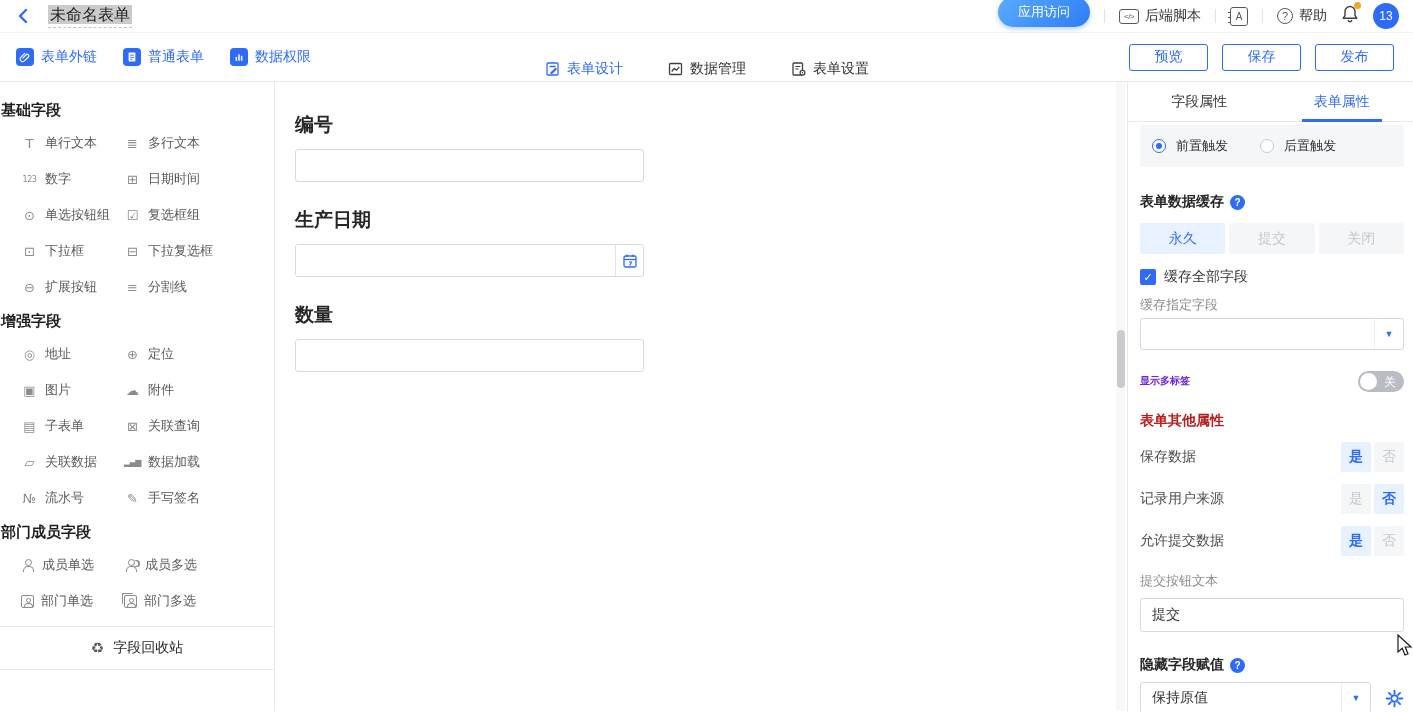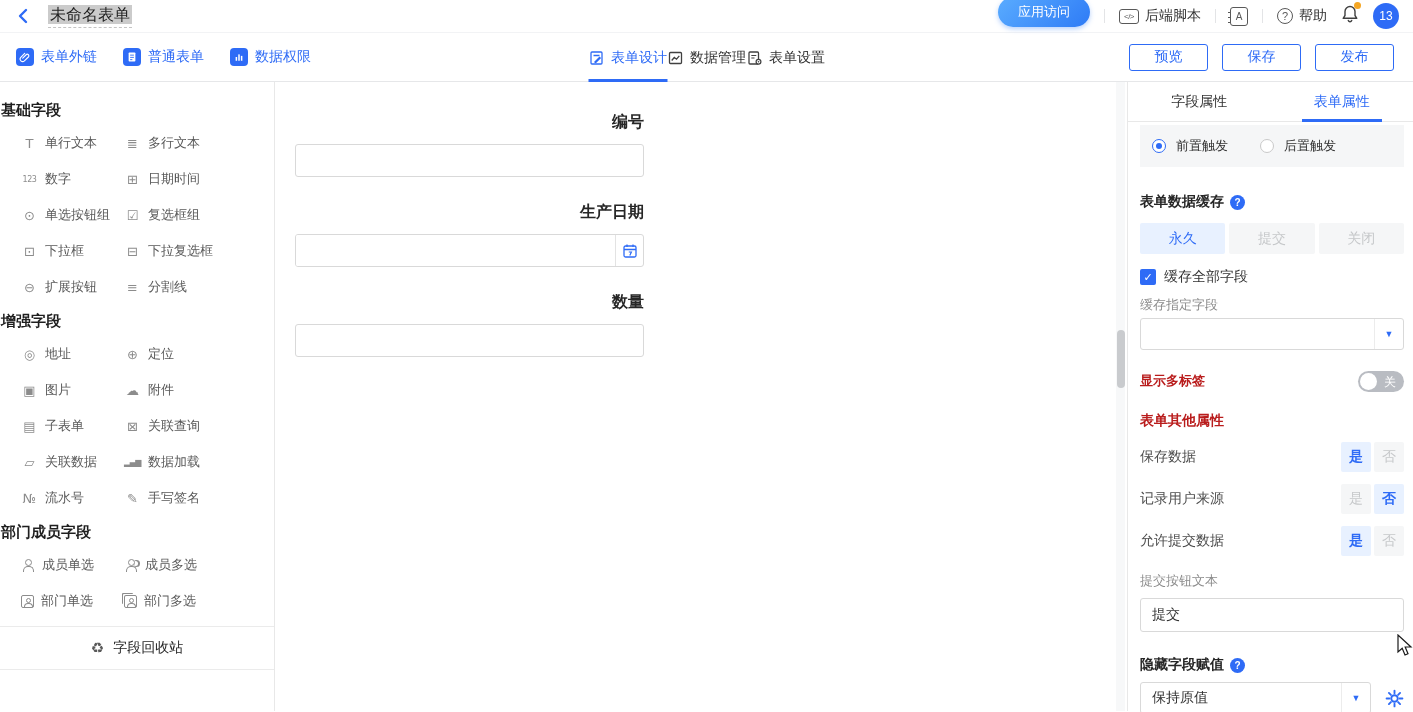--- a/index.html
+++ b/index.html
@@ -30,21 +30,21 @@
   .bellwrap { position:relative; cursor:pointer; }
   .belldot { position:absolute; top:-2px; right:-2px; width:7px; height:7px; border-radius:50%; background:#f5a623; }
   .avatar { width:26px; height:26px; border-radius:50%; background:#2e6bf6; color:#fff; font-size:12px;
     display:flex; align-items:center; justify-content:center; cursor:pointer; }
 
   
   .toolbar { height:49px; border-bottom:1px solid #e6e7e9; display:flex; align-items:center; position:relative; padding:0 19px 0 16px; }
   .lt-group { display:flex; align-items:center; gap:26px; }
   .lt-tab { display:flex; align-items:center; gap:7px; color:#2e6bf6; font-size:14px; cursor:pointer; }
   .bluebox { width:18px; height:18px; border-radius:4px; background:#2e6bf6; display:flex; align-items:center; justify-content:center; }
-  .ct-group { position:absolute; left:50%; top:1px; transform:translateX(-50%); height:100%; display:flex; }
+  .ct-group { position:absolute; left:50%; top:12px; transform:translateX(-50%); height:100%; display:flex; gap:44px; }
   .ct-tab { display:flex; align-items:center; gap:7px; font-size:14px; color:#333; cursor:pointer; position:relative; height:100%; }
   .ct-tab.active { color:#2e6bf6; }
   .ct-tab.active::after { content:""; position:absolute; left:0; right:0; bottom:0; height:3px; background:#2e6bf6; }
   .rt-group { margin-left:auto; display:flex; gap:14px; }
   .obt { width:79px; height:27px; border:1px solid #2e6bf6; border-radius:3px; background:#fff; color:#2e6bf6;
     font-size:14px; display:flex; align-items:center; justify-content:center; cursor:pointer; }
 
   
   .main { display:flex; height:629px; }
 
@@ -68,21 +68,21 @@
     border:1px solid #8c8c8c; border-radius:50%; }
   .ic-dept::after, .ic-depts::after { content:""; position:absolute; left:2px; top:7px; width:7px; height:3px;
     border:1px solid #8c8c8c; border-bottom:none; border-radius:4px 4px 0 0; }
   .recycle-row { border-top:1px solid #ebebeb; border-bottom:1px solid #ebebeb; height:44px; margin-top:4px;
     display:flex; align-items:center; justify-content:center; gap:9px; font-size:14px; color:#262626; cursor:pointer; }
   .recycle-g { color:#595959; font-size:15px; }
 
   
   .canvas { flex:1; position:relative; background:#fff; padding:30px 0 0 20px; }
   .cfield { width:349px; margin-bottom:25px; cursor:pointer; }
-  .cfield .flabel { font-size:16px; font-weight:bold; color:#262626; margin-bottom:11px;text-align:right; }
+  .cfield .flabel { font-size:19px; font-weight:bold; color:#262626; margin-bottom:11px; }
   .tinput { width:349px; height:33px; border:1px solid #d9d9d9; border-radius:3px; background:#fff; font-size:14px; padding:0 10px; color:#333; }
   .dwrap { width:349px; height:33px; border:1px solid #d9d9d9; border-radius:3px; display:flex; overflow:hidden; background:#fff; }
   .dwrap input { flex:1; border:none; outline:none; font-size:14px; padding:0 10px; }
   .daddon { width:28px; border-left:1px solid #e3e3e3; display:flex; align-items:center; justify-content:center; cursor:pointer; }
   .cscroll-track { position:absolute; right:2px; top:0; width:9px; height:629px; background:#f7f8f9; }
   .cscroll-thumb { position:absolute; right:2px; top:248px; width:8px; height:58px; border-radius:4px; background:#c9cbce; }
 
   
   .panel { width:286px; flex:none; border-left:1px solid #e8e8e8; background:#fff; padding:0 9px 0 12px; position:relative; }
   .ptabs { height:40px; display:flex; border-bottom:1px solid #e8e8e8; margin:0 -9px 0 -12px; }
@@ -105,21 +105,21 @@
   .chkbox { width:16px; height:16px; background:#2e6bf6; border-radius:2px; color:#fff; font-size:11px;
     display:flex; align-items:center; justify-content:center; }
   .chklab { font-size:14px; color:#333; }
   .sublabel { margin-top:10px; font-size:13px; color:#8c8c8c; height:16px; }
   .pselect { margin-top:6px; height:32px; border:1px solid #d9d9d9; border-radius:3px; background:#fff;
     display:flex; align-items:center; cursor:pointer; }
   .pselect .val { flex:1; padding:0 11px; font-size:14px; color:#333; }
   .caretzone { width:29px; align-self:stretch; border-left:1px solid #ececec; display:flex; align-items:center; justify-content:center; }
   .caret { color:#2e6bf6; font-size:9px; }
   .switchrow { margin-top:20px; display:flex; align-items:center; justify-content:space-between; height:22px; }
-  .switchlab { font-size:13px; font-weight:bold; color:#b91c1c;font-family:Liberation Serif, serif; }
+  .switchlab { font-size:10px; font-weight:bold; color:#6d28d9;font-family:Liberation Serif, serif; }
   .toggle { width:46px; height:21px; border-radius:11px; background:#b9bcc2; position:relative; cursor:pointer; }
   .toggle .knob { position:absolute; left:2px; top:2px; width:17px; height:17px; border-radius:50%; background:#fff; }
   .toggle .tlab { position:absolute; right:8px; top:3px; color:#fff; font-size:12px; }
   .otitle { margin-top:20px; font-size:14px; font-weight:bold; color:#b91c1c; height:18px; }
   .ynrow { margin-top:12px; display:flex; align-items:center; height:30px; }
   .ynrow .ylab { font-size:14px; color:#4d4d4d; flex:1; }
   .ynbtns { display:flex; gap:3px; }
   .ynb { width:30px; height:30px; border-radius:2px; background:#f5f6f7; color:#c6c8ca; font-size:14px;
     display:flex; align-items:center; justify-content:center; cursor:pointer; }
   .ynb.sel { background:#e8f1ff; color:#2e6bf6; font-weight:bold; }

